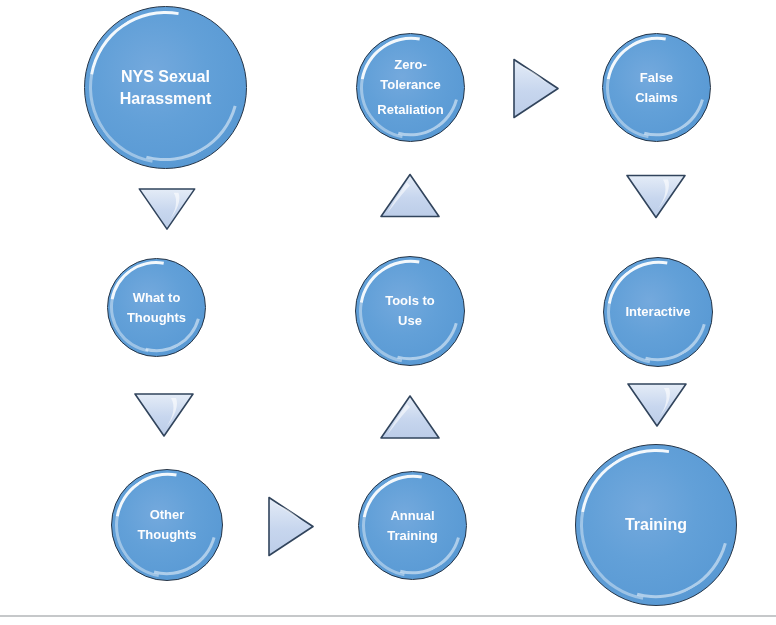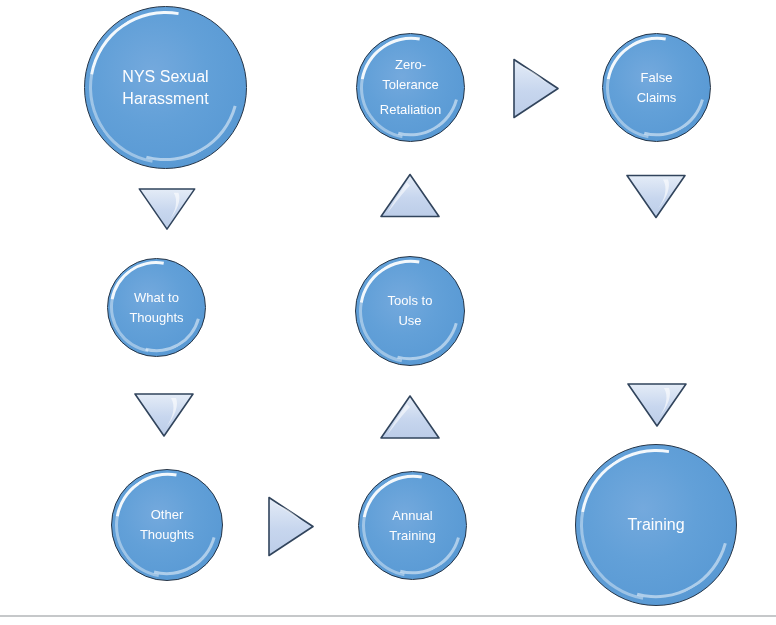--- a/index.html
+++ b/index.html
@@ -1,21 +1,21 @@
 <!DOCTYPE html>
 <html><head>
 <meta charset="utf-8">
 <style>
   html, body { margin: 0; padding: 0; }
   body {
     width: 776px; height: 625px; overflow: hidden;
     background: #ffffff;
     font-family: "Liberation Sans", sans-serif;
   }
-  .canvas { position: relative; width: 664px; height: 625px; background: #ffffff; }
+  .canvas { position: relative; width: 664px; height: 625px; background: #ffffff; font-weight: bold; }
 
   
   .node {
     position: absolute; box-sizing: border-box; border-radius: 50%;
     background: radial-gradient(circle at 42% 40%, #74a9dd 0%, #62a0d8 40%, #5b9bd5 68%, #4d8ec9 100%);
     border: 1.6px solid #243447;
     display: flex; align-items: center; justify-content: center;
     text-align: center; color: #fdfdfe;
   }
   
@@ -109,20 +109,25 @@
     </div>
   </div>
 
   <div class="node n5">
     <div class="label">
       <span>Tools to</span>
       <span>Use</span>
     </div>
   </div>
 
+  <div class="node n6">
+    <div class="label">
+      <span>Interactive</span>
+    </div>
+  </div>
 
   <div class="node n7">
     <div class="label">
       <span>Other</span>
       <span>Thoughts</span>
     </div>
   </div>
 
   <div class="node n8">
     <div class="label">

